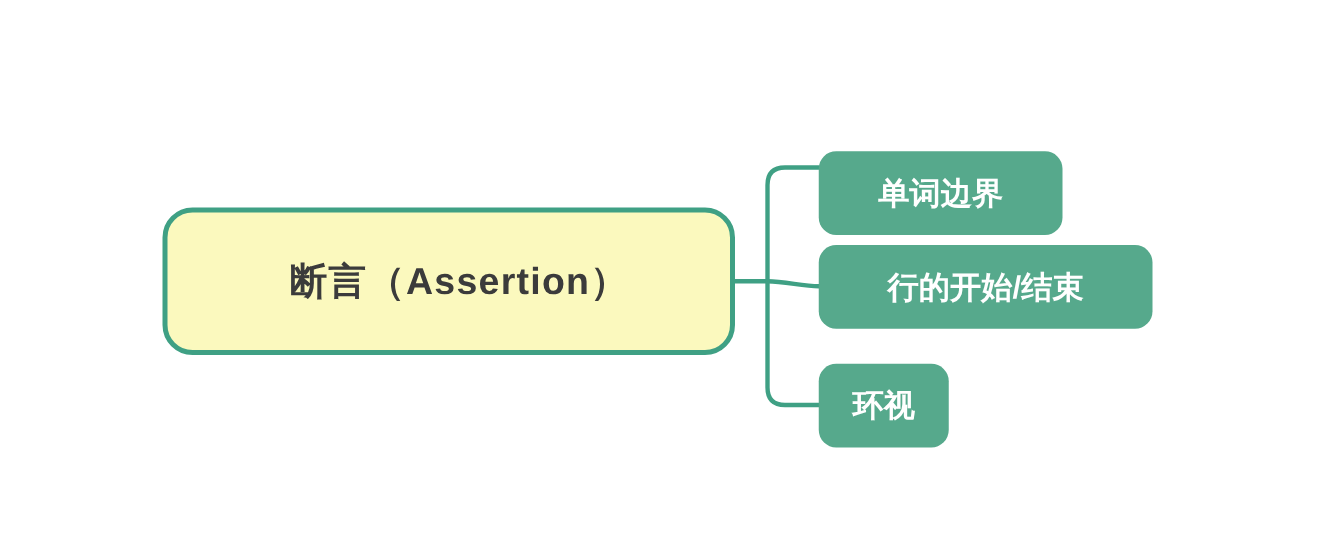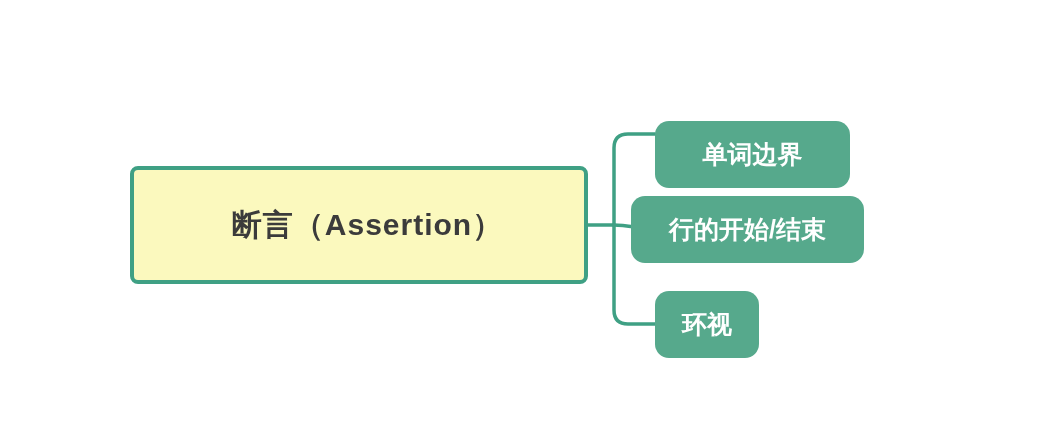--- a/index.html
+++ b/index.html
@@ -34,35 +34,35 @@
     white-space: nowrap;
     cursor: default;
   }
   .root-node {
     left: 130px;
     top: 166px;
     width: 458px;
     height: 118px;
     background: #FBF9BE;
     border: 4px solid #3FA084;
-    border-radius: 8px;
+    border-radius: 24px;
     color: #3B3B3B;
     font-size: 30px;
     letter-spacing: 1px;
     padding-left: 17px;
   }
   .child-node {
     background: #56A98C;
     color: #FFFFFF;
     font-size: 25px;
     height: 67px;
     border-radius: 14px;
   }
   .child-1 { left: 655px; top: 100px; width: 195px; margin-top: 21px; }
-  .child-2 { left: 631px; top: 196px; width: 233px; }
+  .child-2 { left: 655px; top: 196px; width: 267px; }
   .child-3 { left: 655px; top: 291px; width: 104px; }
 </style>
 </head>
 <body>
 
 <div class="canvas">
 
   <svg class="connectors" viewBox="0 0 1056 448" xmlns="http://www.w3.org/2000/svg">
     <g fill="none" stroke="#3FA084" stroke-width="3.5" stroke-linecap="round" stroke-linejoin="round">
       <path d="M588,225 L614,225"></path>

